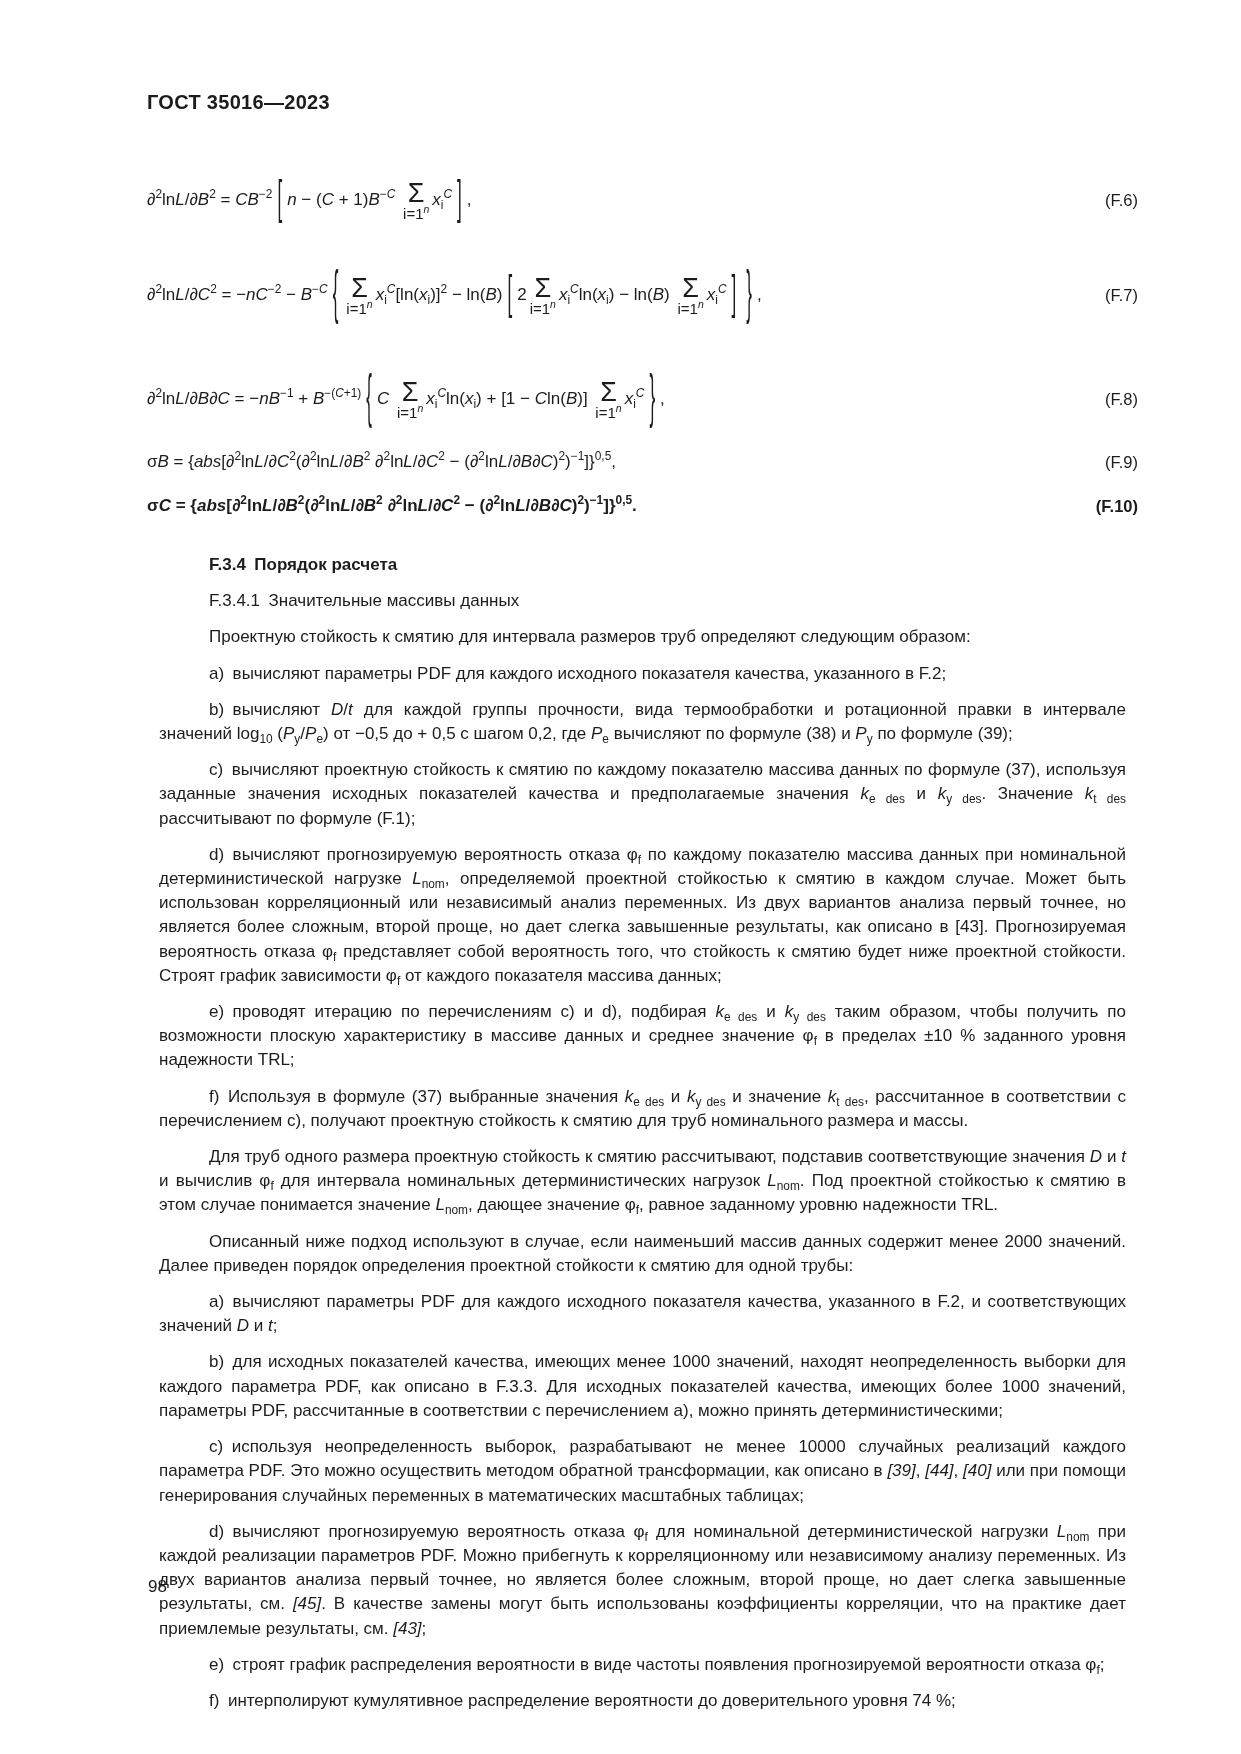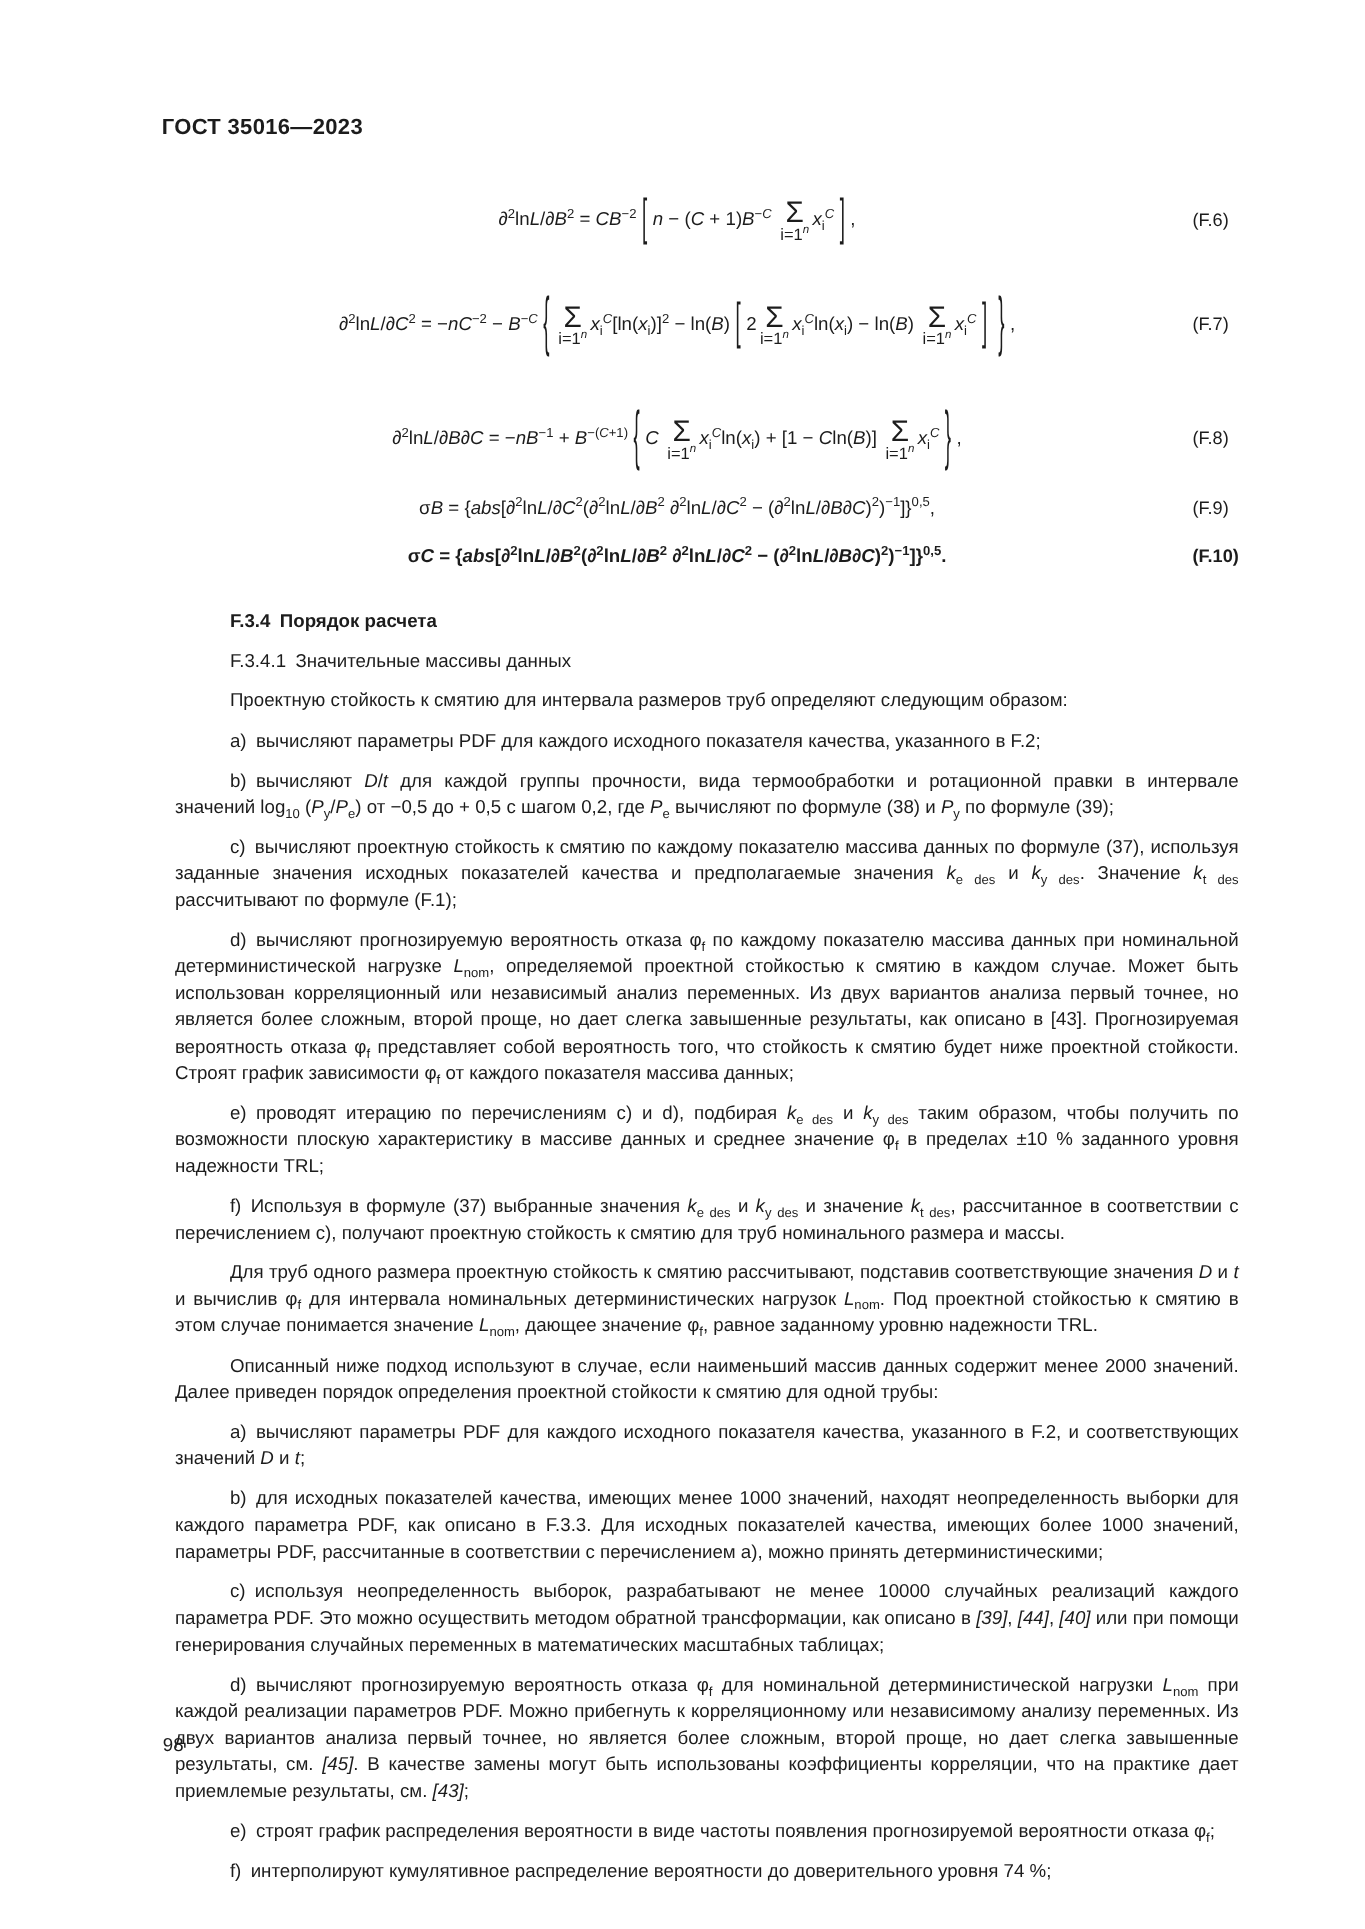--- a/index.html
+++ b/index.html
@@ -4,27 +4,27 @@
 <style>
   *{box-sizing:border-box}
   html,body{margin:0;padding:0}
   body{
     width:1241px;height:1754px;position:relative;overflow:hidden;
     background:#ffffff;color:#1c1c1c;
     font-family:"Liberation Sans","DejaVu Sans",sans-serif;
   }
   .page{position:absolute;inset:0;background:#ffffff}
   .header{
-    position:absolute;left:147px;top:105px;
+    position:absolute;left:147px;top:91px;
     font-size:20px;font-weight:700;letter-spacing:.3px;
   }
   .equations{position:absolute;left:147px;top:152px;width:991px}
   .eq-row{display:flex;align-items:center}
-  .eq-body{flex:1;text-align:center;font-size:17px;white-space:nowrap}
-  .eq-label{width:54px;text-align:left;font-size:16.5px}
+  .eq-body{flex:1;font-size:17px;white-space:nowrap}
+  .eq-label{width:54px;text-align:right;font-size:16.5px}
   i{font-style:italic}
   sup{font-size:70%;line-height:0;vertical-align:super}
   sub{font-size:70%;line-height:0;vertical-align:sub}
   .sum{
     display:inline-flex;flex-direction:column;align-items:center;
     vertical-align:middle;margin:0 3px;line-height:1;
   }
   .sum .sigma{font-size:27px;line-height:25px}
   .sum .lim{font-size:15px;line-height:13px;margin-top:1px}
   .bigd{

